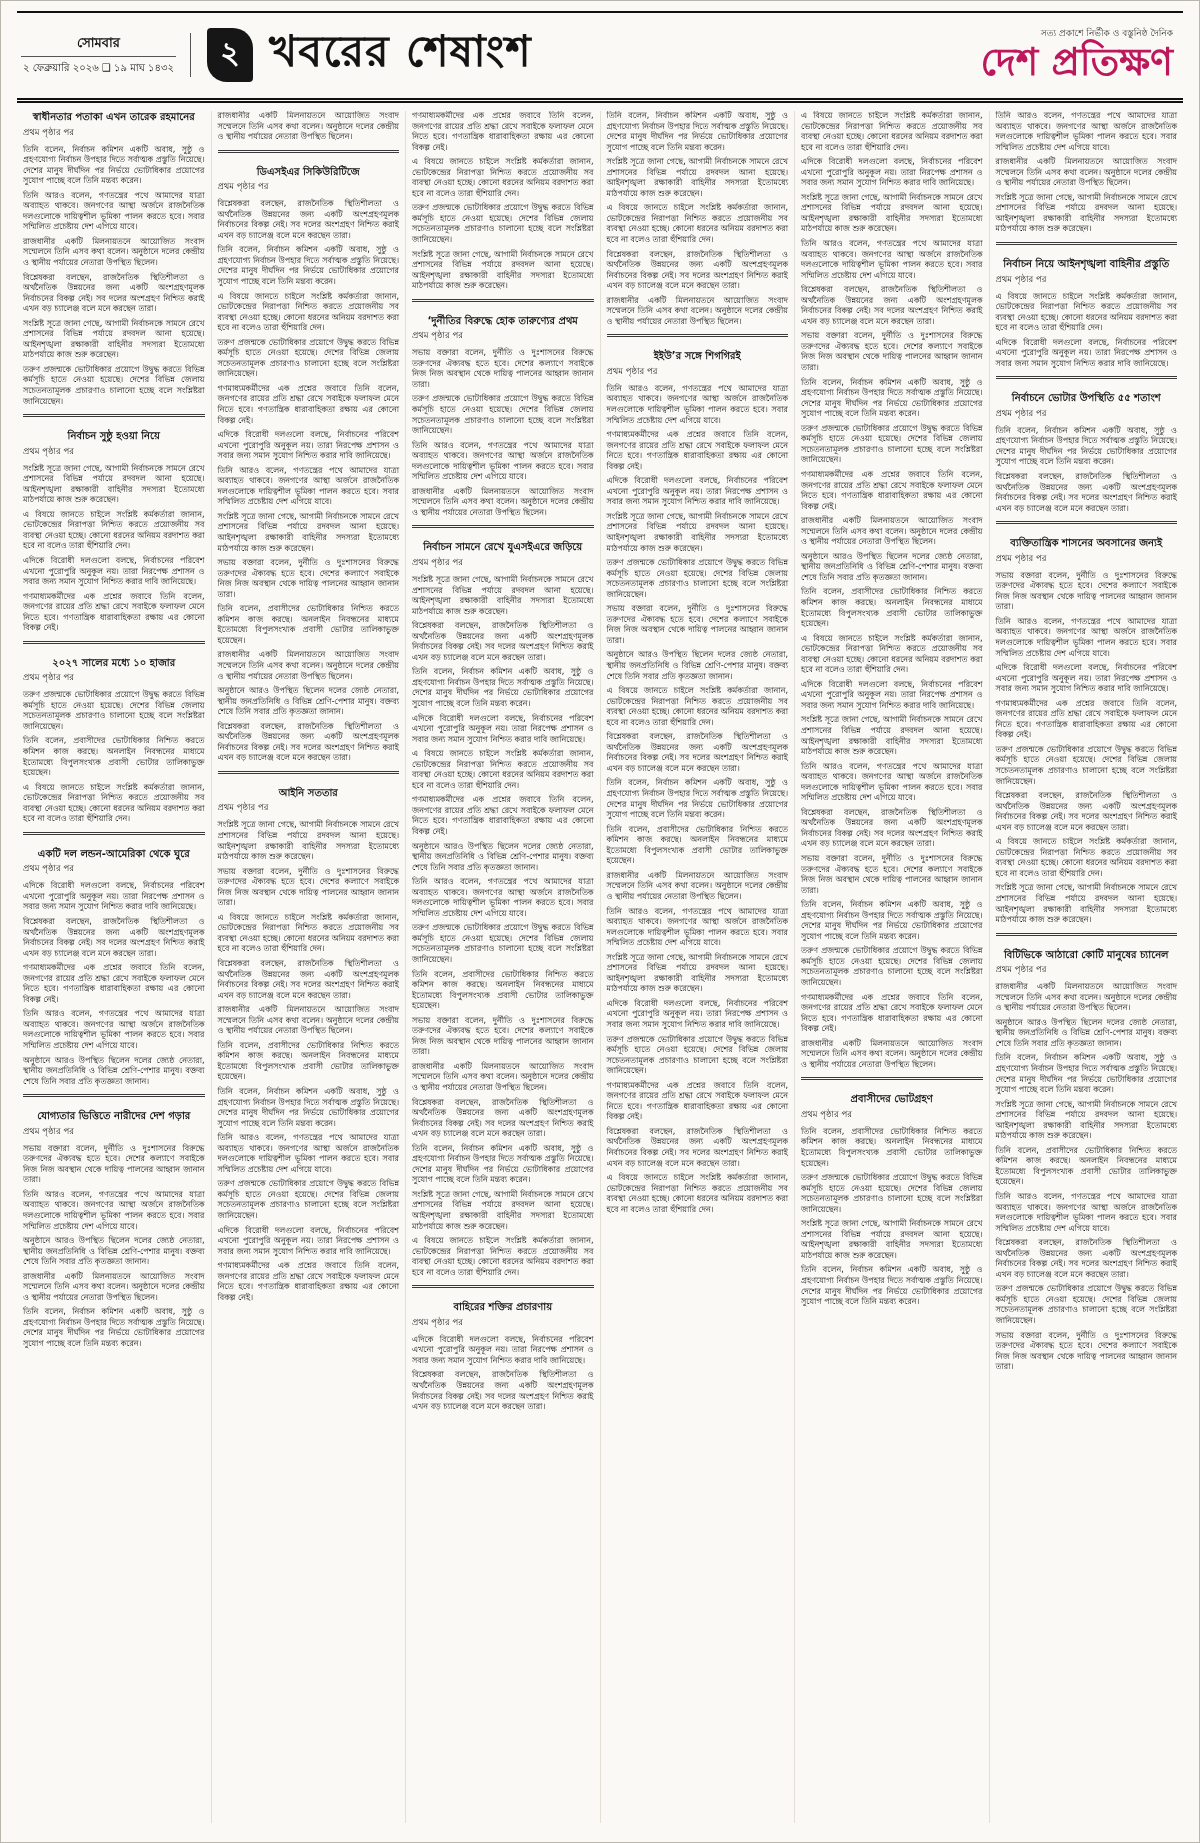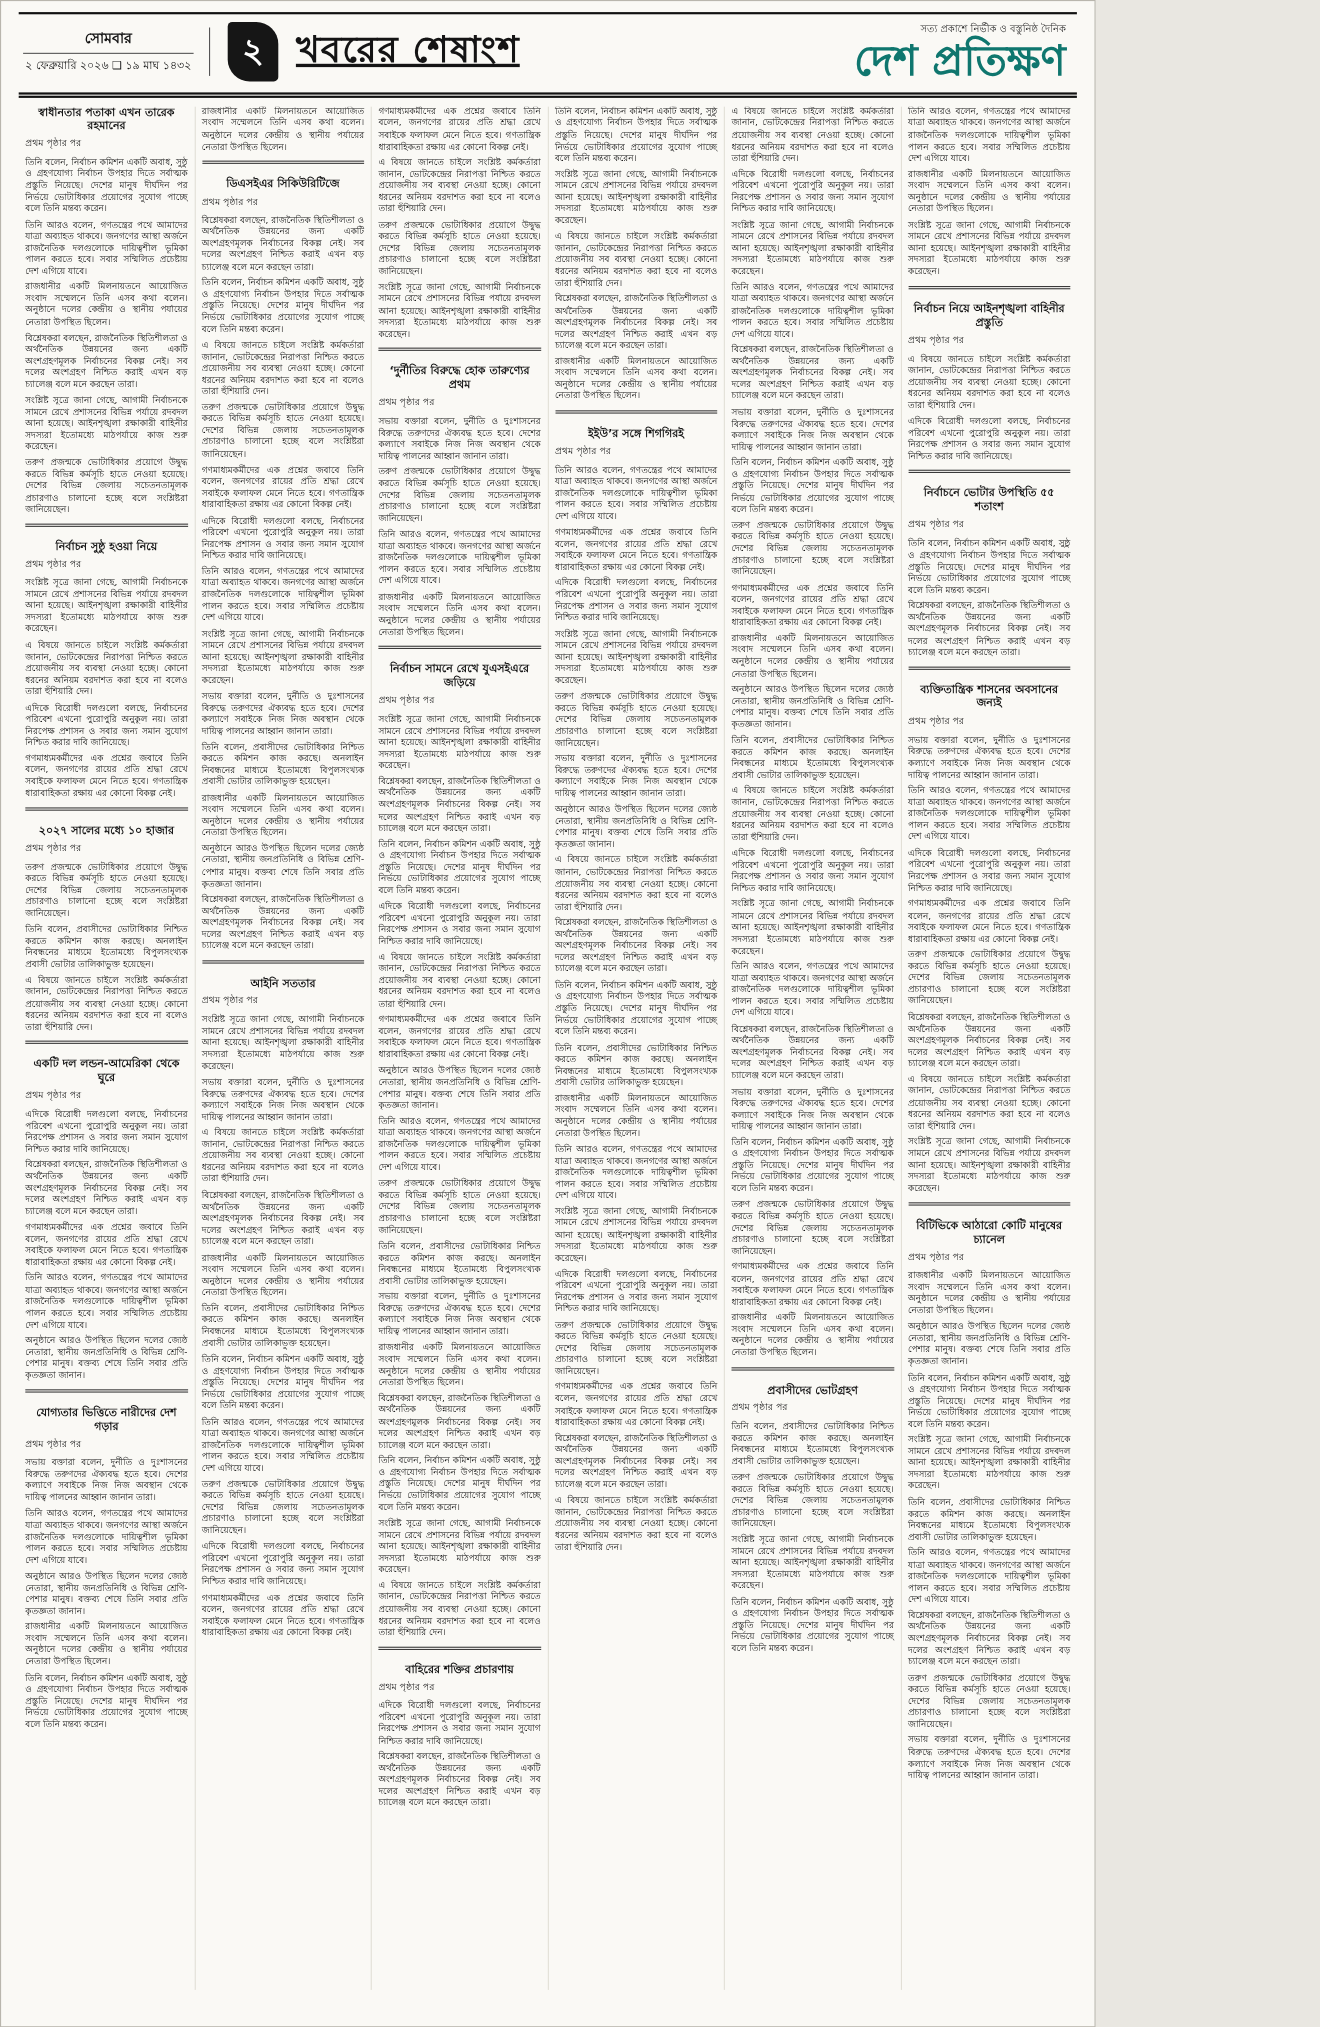--- a/index.html
+++ b/index.html
@@ -3,21 +3,21 @@
 <meta charset="utf-8">
 <style>
   * { margin: 0; padding: 0; box-sizing: border-box; }
   html, body { background: #e9e7e1; }
   body {
     width: 1200px; height: 1843px;
     font-family: "DejaVu Sans", sans-serif;
     color: #141414;
   }
   .page {
-    width: 996px; height: 1843px;
+    width: 1200px; height: 1843px;
     background: #faf9f5;
     padding: 10px 16px 12px;
     overflow: hidden;
     border: 1px solid #b9b6ad;
   }
   
   .header-frame {
     border-top: 2px solid #111;
     border-bottom: 5px double #111;
     padding: 6px 4px 8px;
@@ -34,25 +34,25 @@
   }
   .date-line { font-size: 10px; white-space: nowrap; }
   .page-number {
     width: 46px; height: 54px; background: #161616; color: #fff;
     font-size: 30px; font-weight: bold;
     display: flex; align-items: center; justify-content: center;
     border-radius: 4px 20px 4px 20px;
     flex: 0 0 auto;
   }
   .section-title {
-    font-size: 33px; font-weight: bold; letter-spacing: 1px; white-space: nowrap; text-decoration: underline;
+    font-size: 43px; font-weight: bold; letter-spacing: 1px; white-space: nowrap;
   }
   .masthead { margin-left: auto; text-align: right; padding-right: 6px; }
   .tagline { font-size: 9px; color: #333; margin-bottom: 2px; }
-  .logo { font-size: 38px; font-weight: bold; line-height: 1.05; color: #0f766e; }
+  .logo { font-size: 38px; font-weight: bold; line-height: 1.05; color: #be185d; }
   
   main {
     display: flex; gap: 0; margin-top: 8px; height: 1712px;
   }
   .col {
     flex: 1 1 0; min-width: 0; overflow: hidden;
     padding: 0 6px;
   }
   .col + .col { border-left: 1px solid #e2dfd6; }
   .article + .article {

